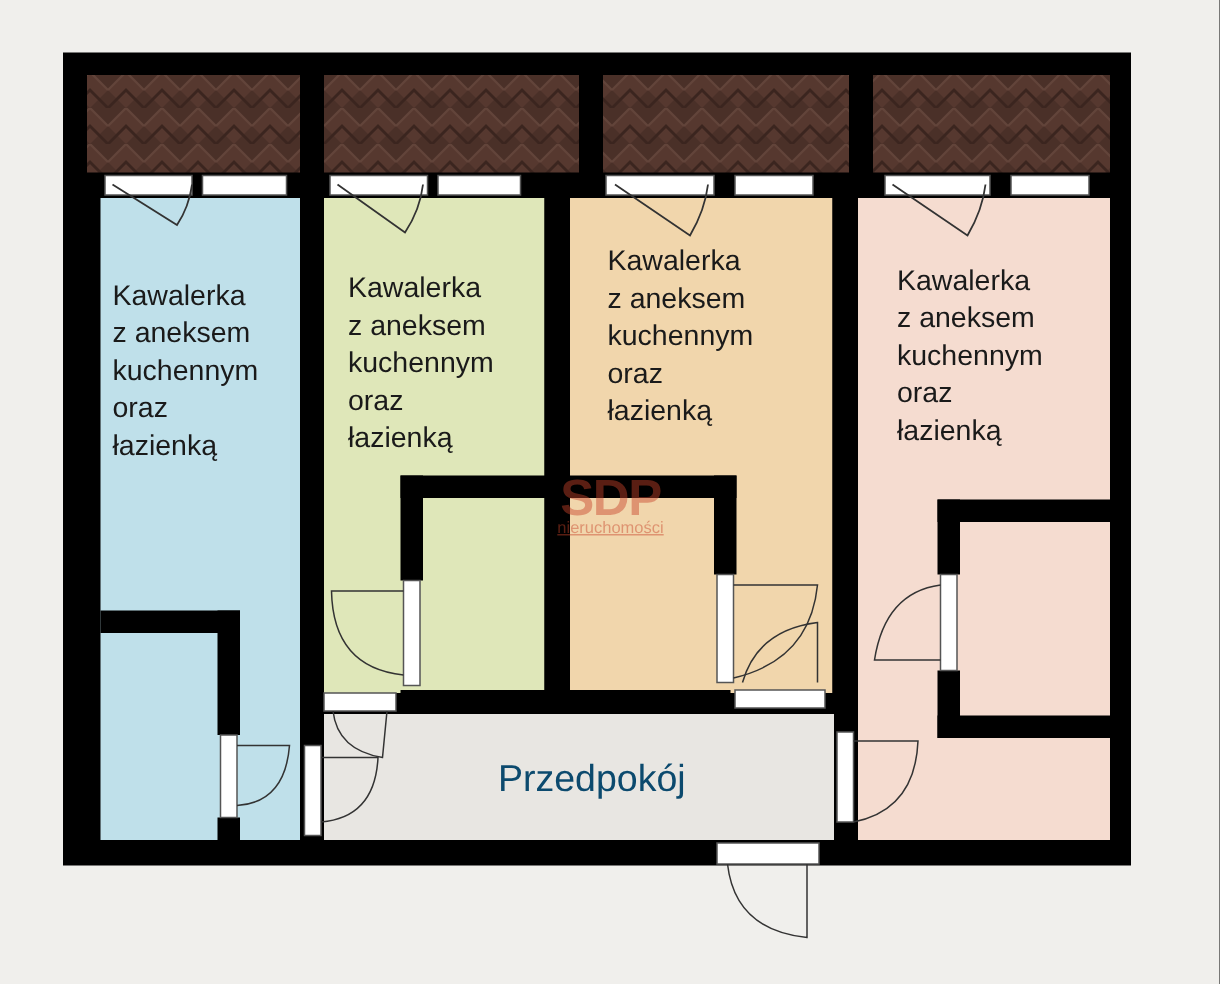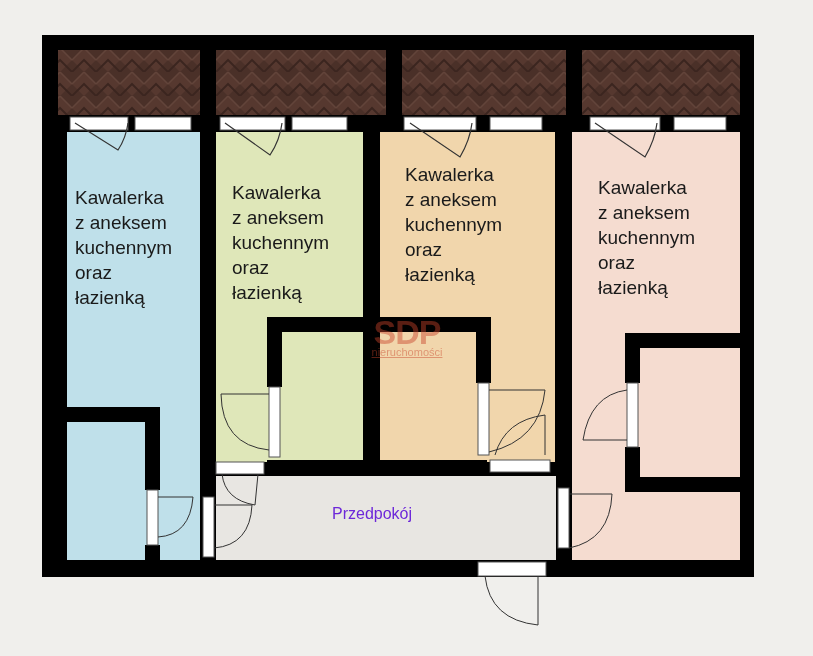--- a/index.html
+++ b/index.html
@@ -1,19 +1,19 @@
 <!DOCTYPE html>
 <html><head>
 <meta charset="utf-8">
 <style>
   html, body { margin:0; padding:0; }
   body { width:813px; height:656px; background:#f0efec; position:relative; overflow:hidden; font-family:"Liberation Sans", sans-serif; }
   .plan { position:absolute; left:0; top:0; width:813px; height:656px; }
   .lbl { position:absolute; font-family:"Liberation Sans", sans-serif; font-size:19px; line-height:25px; color:#1a1a1a; white-space:pre-line; }
-  .hall-lbl { position:absolute; font-size:16px; color:#6d28d9; }
+  .hall-lbl { position:absolute; font-size:25px; color:#0c4a6e; }
   .wm { position:absolute; left:352px; top:314px; width:110px; text-align:center; opacity:0.45; }
   .wm .big { font-size:34px; font-weight:bold; color:#c8442a; letter-spacing:-1px; line-height:36px; }
   .wm .small { font-size:11px; color:#c8442a; margin-top:-4px;text-decoration:underline; }
 </style>
 </head>
 <body>
 
 <svg class="plan" width="813" height="656" viewBox="0 0 813 656" xmlns="http://www.w3.org/2000/svg">
   <defs>
     <pattern id="herring" width="24" height="24" patternUnits="userSpaceOnUse">

